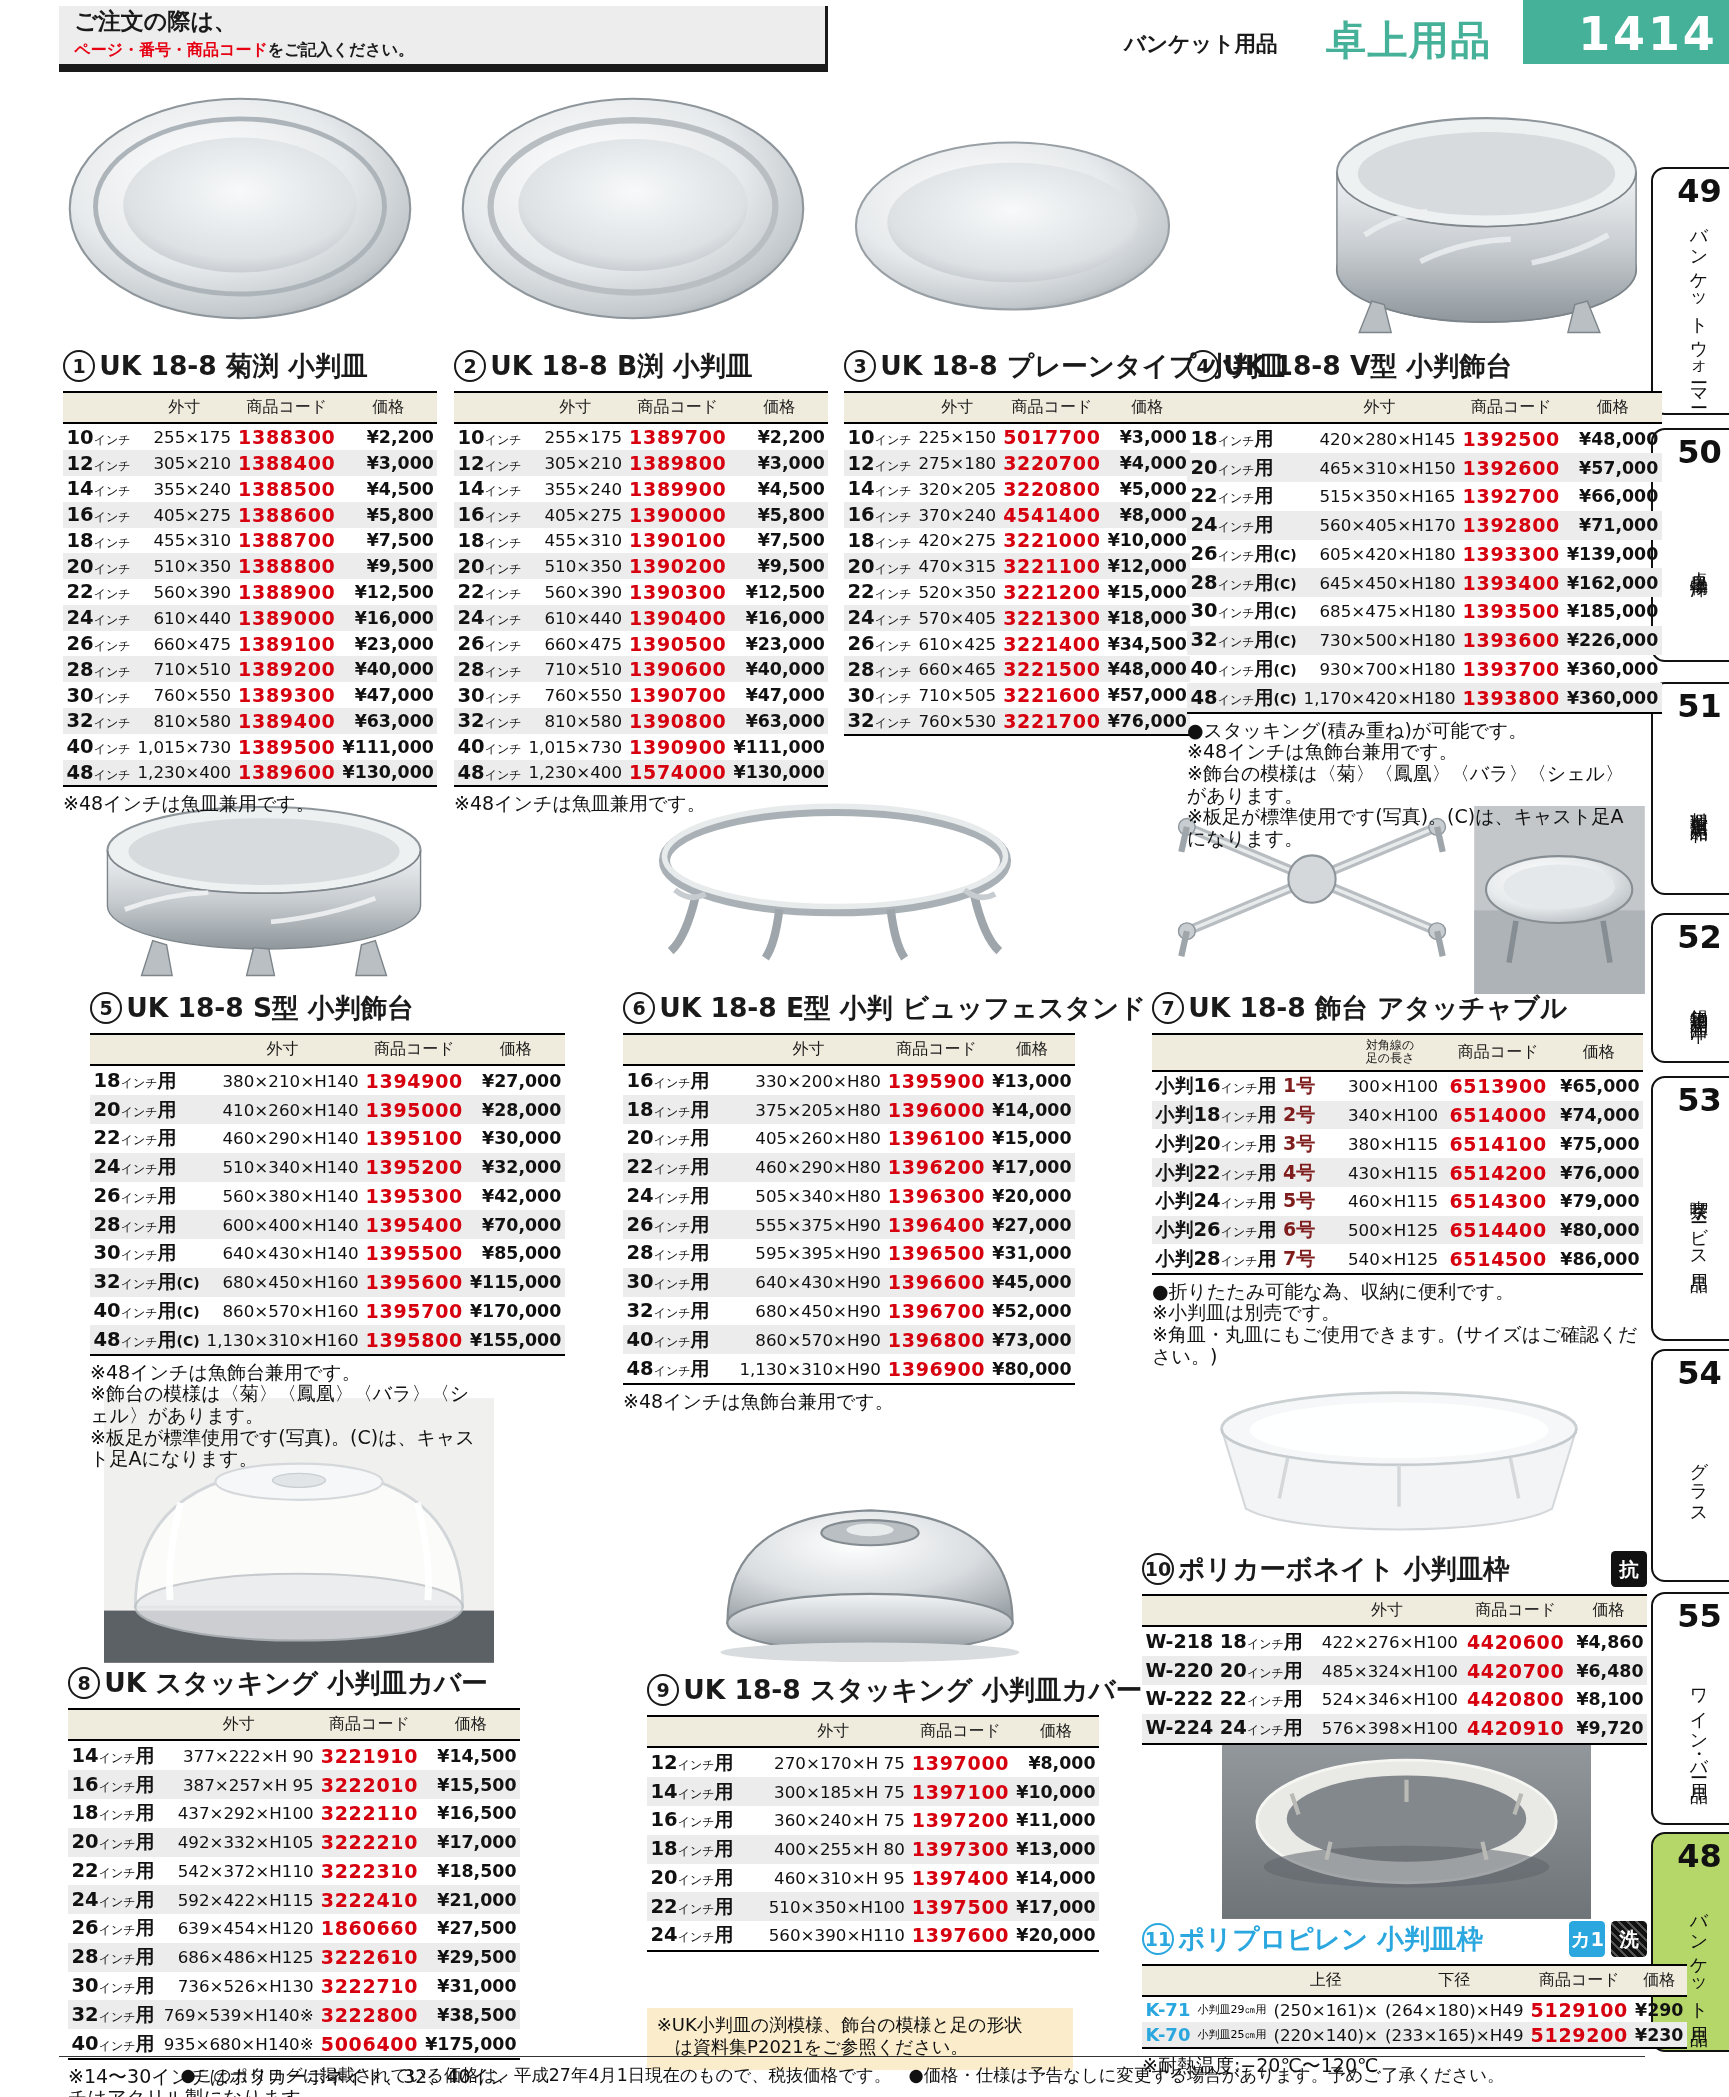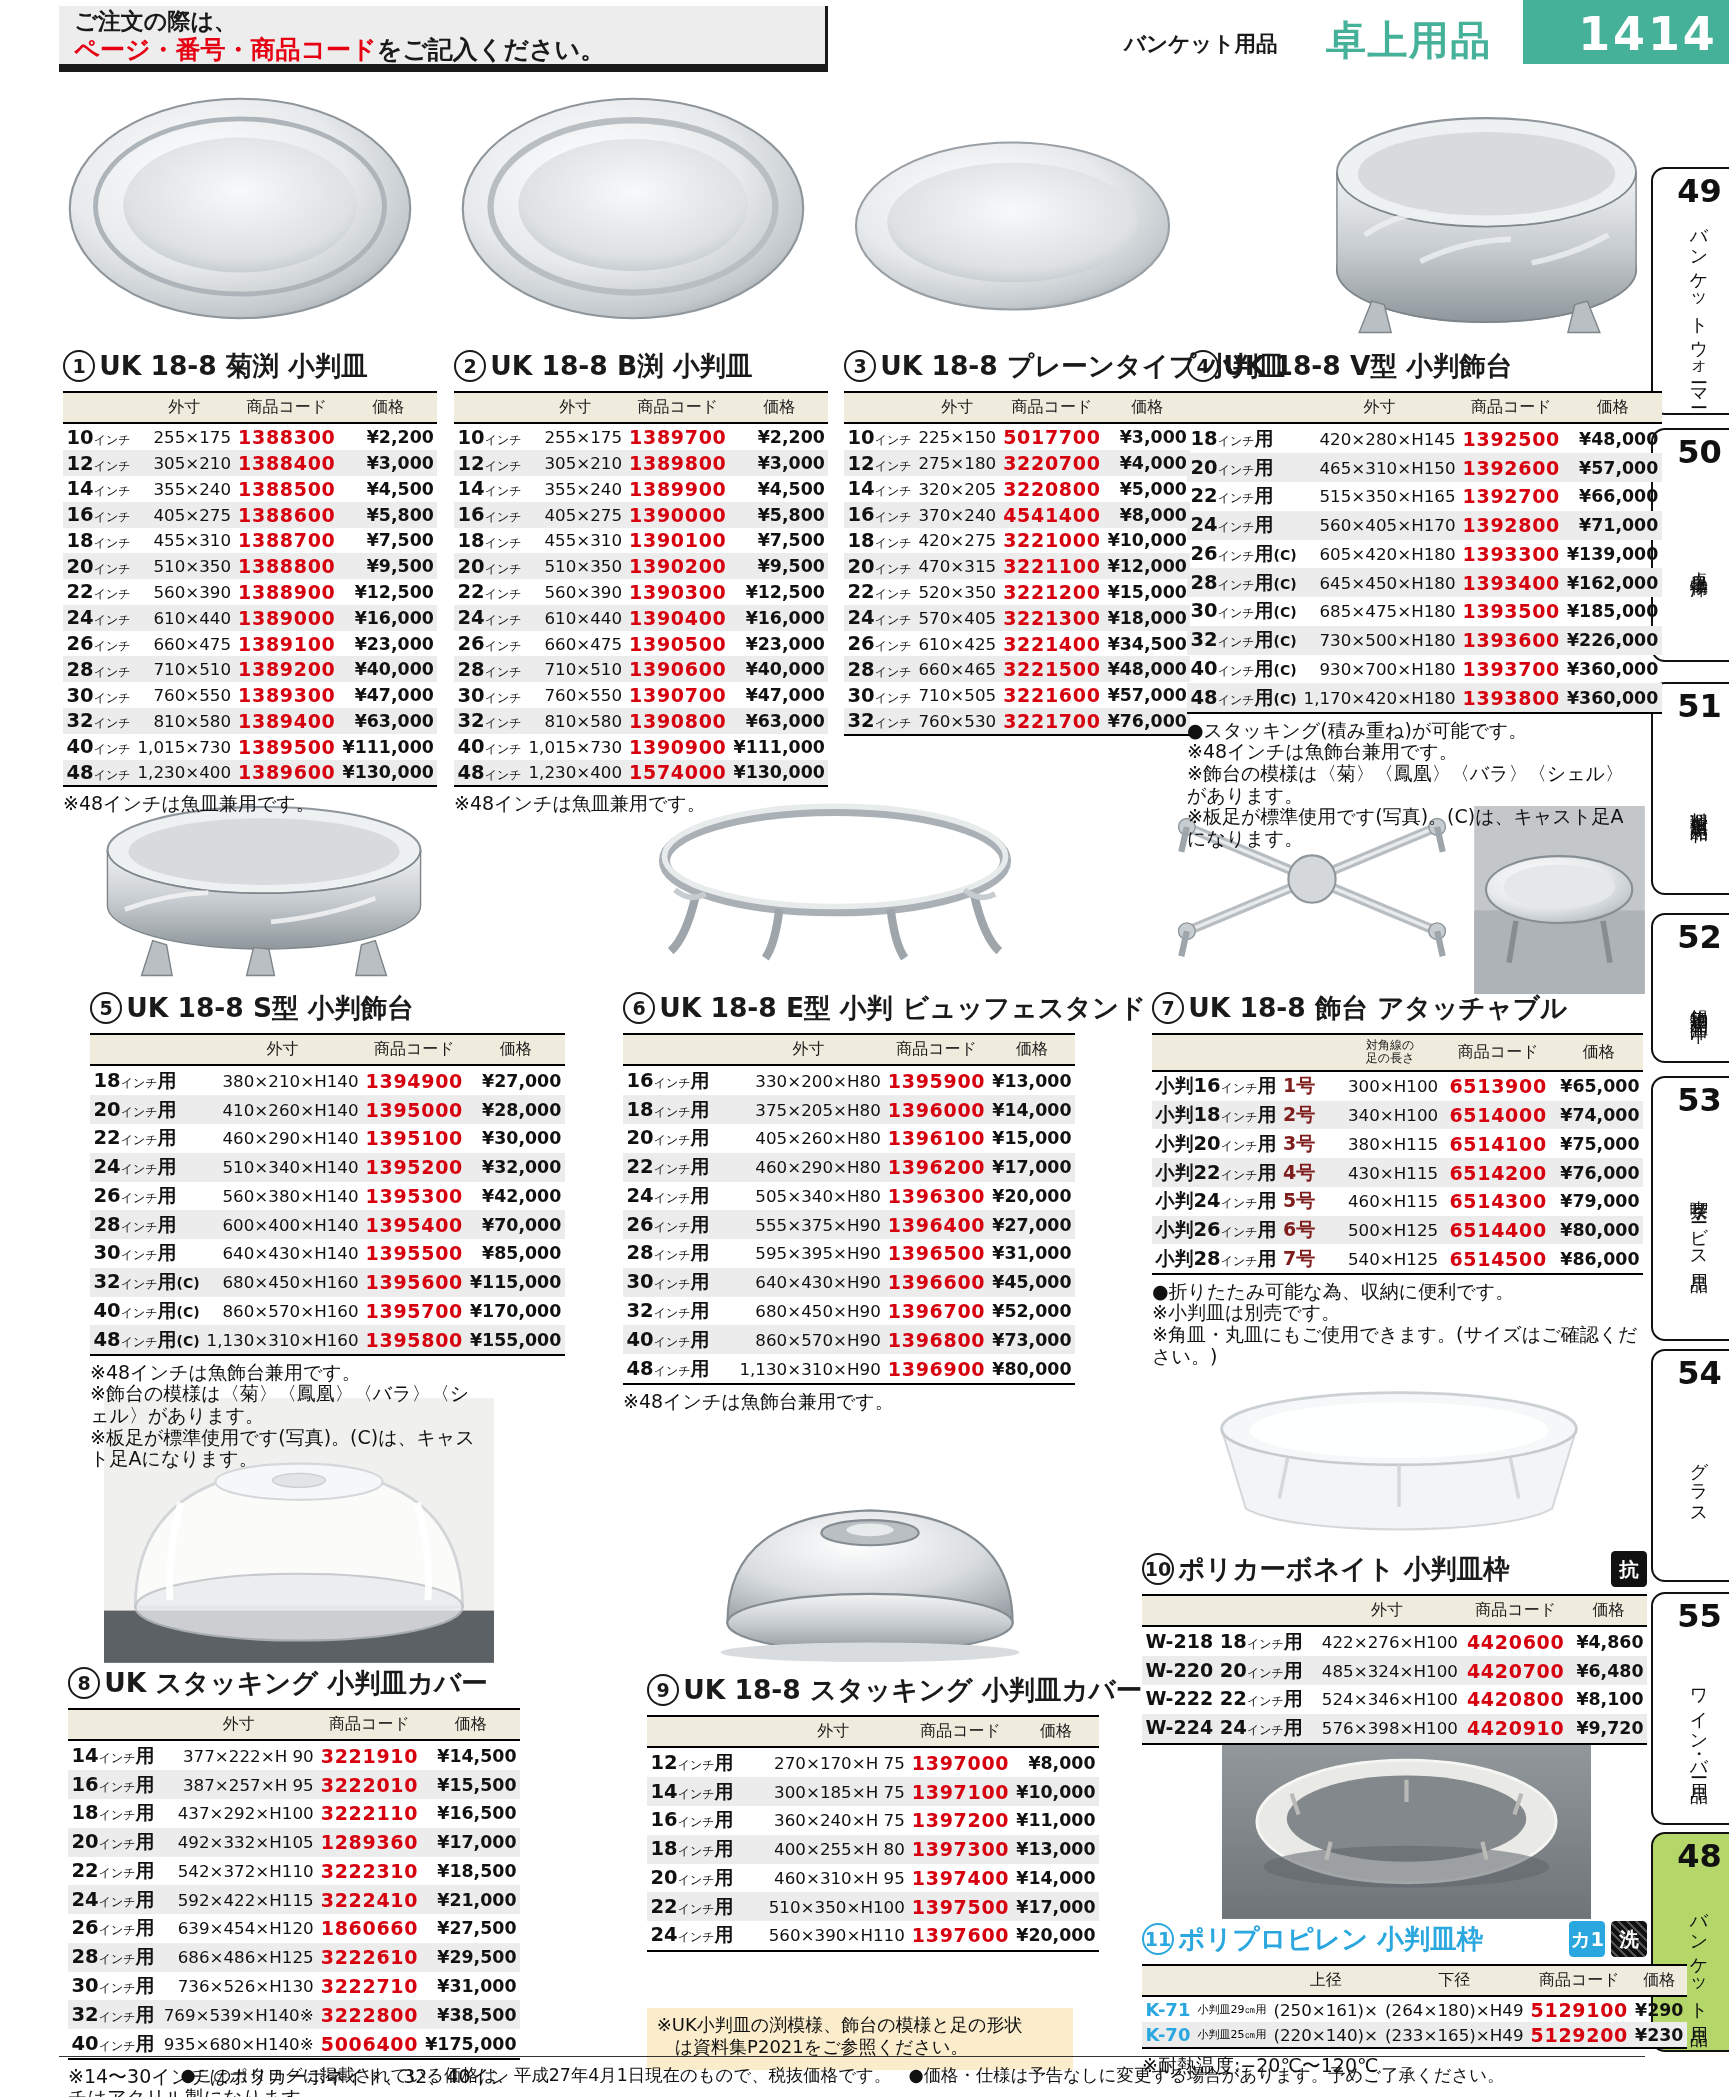--- a/index.html
+++ b/index.html
@@ -2,21 +2,21 @@
 <html style="font-size:11px"><head>
 <meta charset="utf-8">
 <style>
   html,body{margin:0;padding:0;}
   body{font-family:"DejaVu Sans",sans-serif;background:#fff;}
   #page{position:relative;width:1730px;height:2097px;background:#ffffff;overflow:hidden;}
 
   
   .order-box{position:absolute;left:59px;top:5.6px;width:769px;height:58px;background:#ededed;border-right:3.5px solid #1a1a1a;padding:1.4px 0 0 15.3px;box-sizing:border-box;}
   .order-line1{font-size:23px;font-weight:bold;color:#1a1a1a;line-height:28px;}
-  .order-line2{font-size:25px;font-weight:bold;color:#1a1a1a;line-height:29px;}
+  .order-line2{font-size:16px;font-weight:bold;color:#1a1a1a;line-height:29px;}
   .order-red{color:#e60012;}
   .order-bar{position:absolute;left:59px;top:64px;width:769px;height:7.7px;background:#1a1a1a;}
   .hdr-cat-small{position:absolute;left:1124px;top:29px;font-size:21.6px;font-weight:bold;color:#1a1a1a;}
   .hdr-cat-large{position:absolute;left:1326px;top:12.5px;font-size:40px;font-weight:bold;color:#45b199;letter-spacing:1.4px;}
   .pageno-box{position:absolute;left:1523px;top:0px;width:207px;height:64px;background:#45b199;}
   .pageno{position:absolute;right:12.5px;top:7px;font-size:46px;font-weight:bold;color:#ffffff;letter-spacing:2.8px;}
 
   
   .tab{position:absolute;left:1651px;width:97px;background:#fff;border:2.1px solid #111;border-radius:14px 0 0 14px;box-sizing:border-box;}
   .tab.active{background:#b5d76a;}
@@ -907,21 +907,21 @@
           </tr>
           <tr>
             <td class="td-size"><span class="n">18</span><span class="u">インチ</span><span class="sfx">用</span></td>
             <td class="td-dim">437×292×H100</td>
             <td class="td-code">3222110</td>
             <td class="td-price">¥16,500</td>
           </tr>
           <tr>
             <td class="td-size"><span class="n">20</span><span class="u">インチ</span><span class="sfx">用</span></td>
             <td class="td-dim">492×332×H105</td>
-            <td class="td-code">1289360</td>
+            <td class="td-code">3222210</td>
             <td class="td-price">¥17,000</td>
           </tr>
           <tr>
             <td class="td-size"><span class="n">22</span><span class="u">インチ</span><span class="sfx">用</span></td>
             <td class="td-dim">542×372×H110</td>
             <td class="td-code">3222310</td>
             <td class="td-price">¥18,500</td>
           </tr>
           <tr>
             <td class="td-size"><span class="n">24</span><span class="u">インチ</span><span class="sfx">用</span></td>

